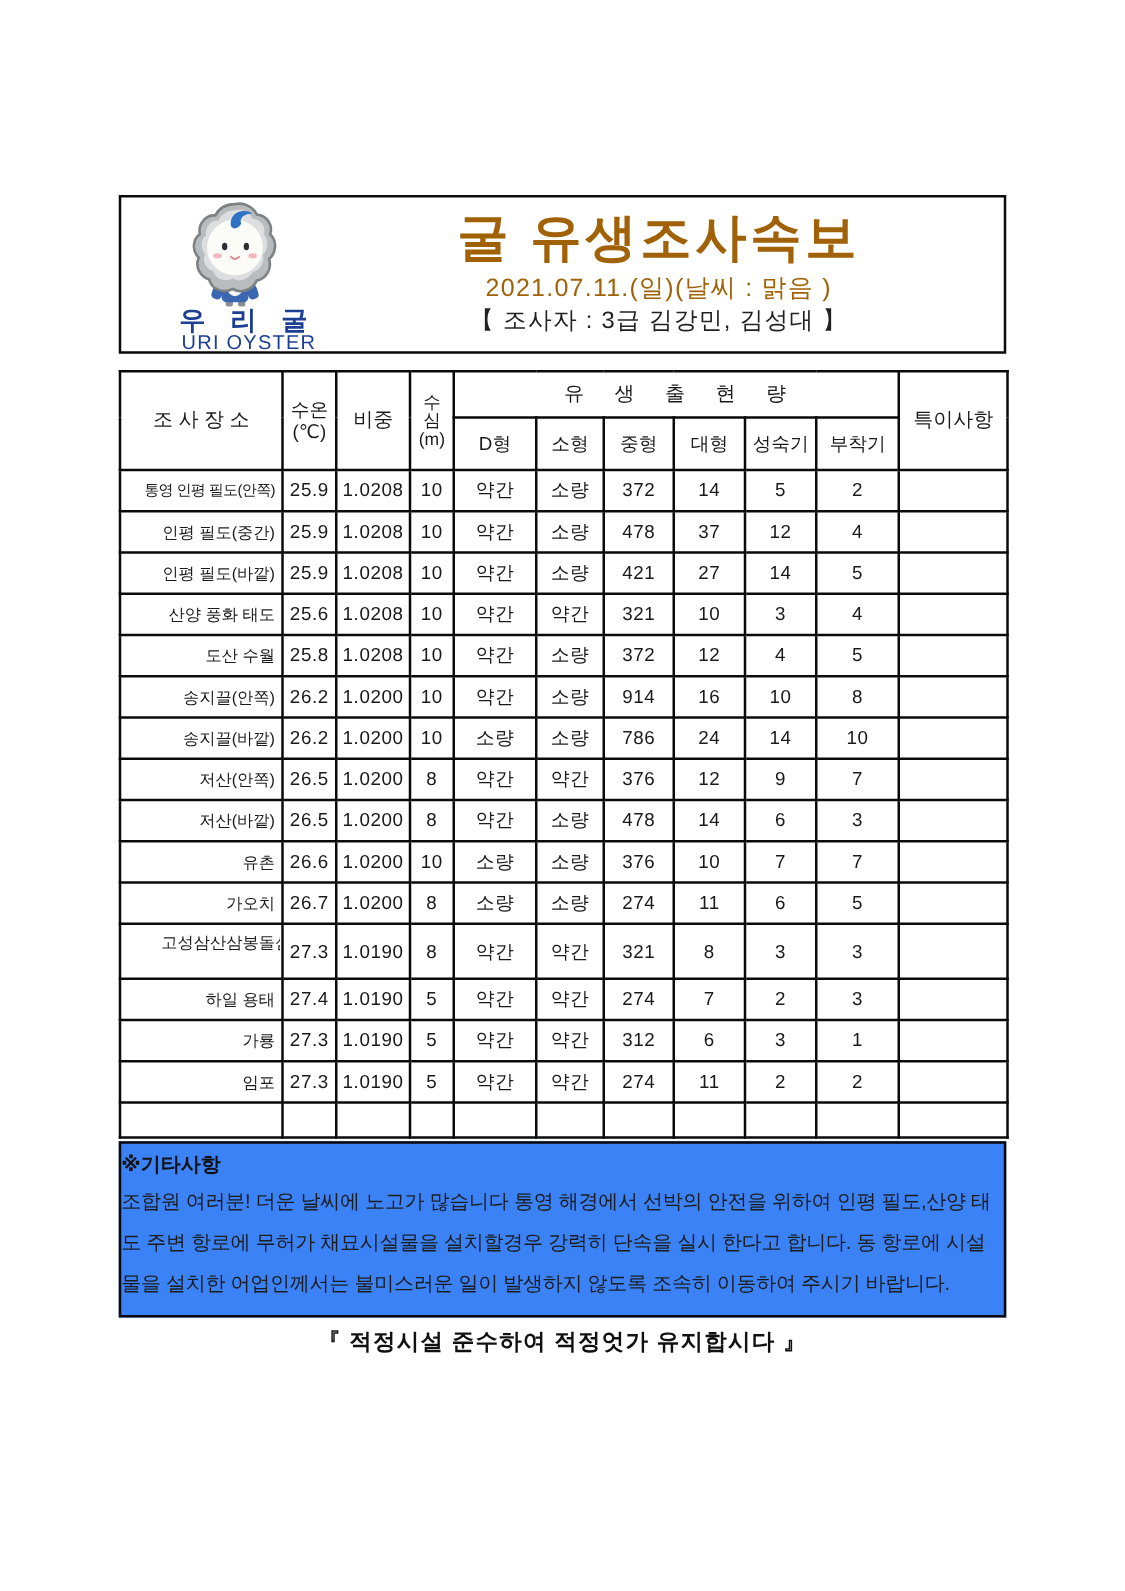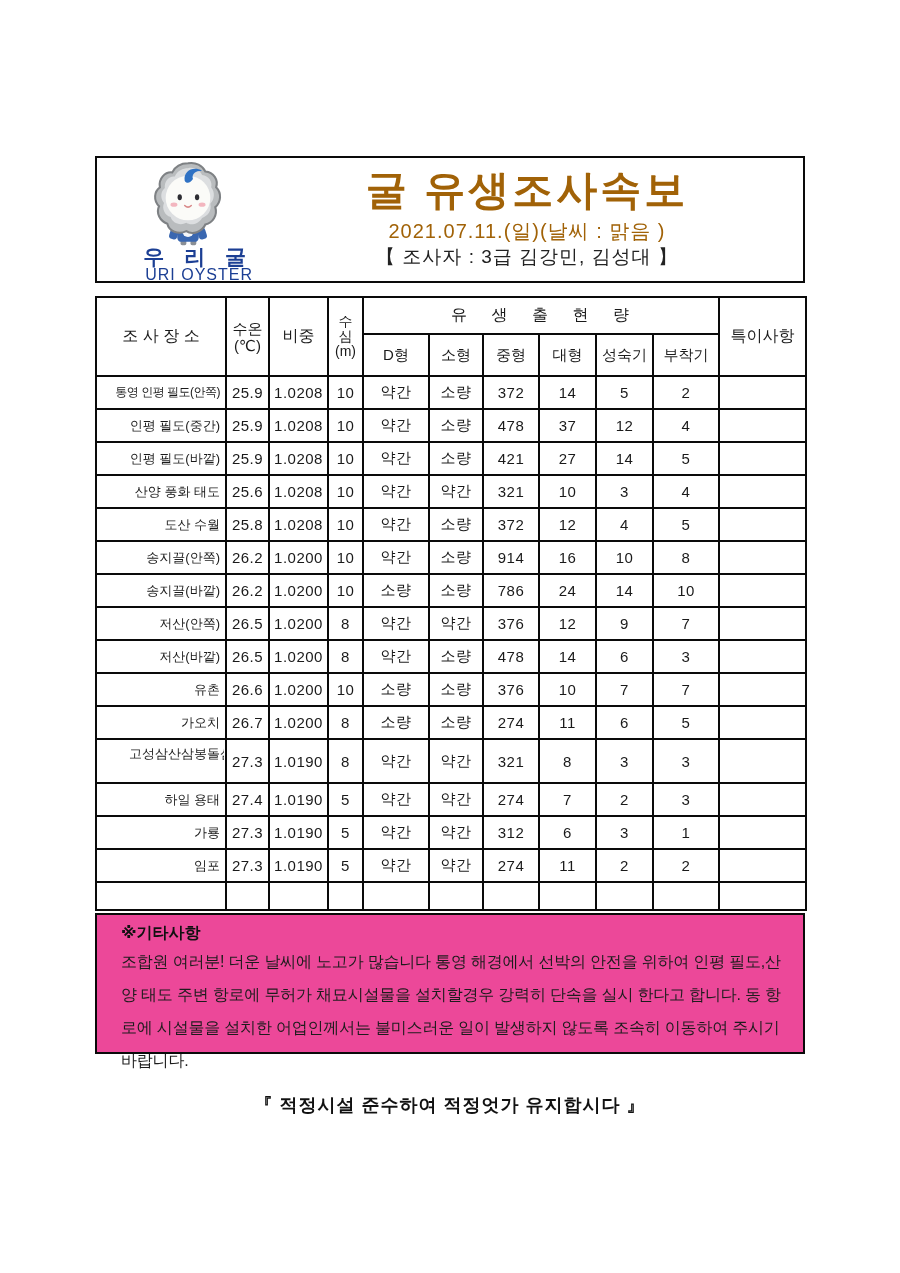--- a/index.html
+++ b/index.html
@@ -70,31 +70,31 @@
   .survey-table tbody tr:nth-child(1) td.loc { font-size: 12px; letter-spacing: -0.5px; }
   .survey-table tbody tr:nth-child(12) td { height: 44px; }
   .survey-table tbody tr:nth-child(12) td.loc { vertical-align: top; padding-top: 5px; padding-left: 32px; }
   .survey-table tbody tr.empty-row td { height: 28px; }
 
   
   .notes-box {
     position: absolute; left: 95px; top: 913px;
     width: 710px; height: 141px;
     border: 2px solid var(--line); border-top-width: 2px;
-    background: #ec4899;
-    padding: 6px 10px 0 24px;
+    background: #3b82f6;
+    padding: 6px 10px 0 0;
   }
   .notes-title { font-size: 16px; font-weight: bold; line-height: 24px; color: #111; }
   .notes-body { font-size: 16px; line-height: 33px; color: #1c1c1c; letter-spacing: -0.2px; }
 
   
   .slogan {
     position: absolute; left: 95px; top: 1061px; width: 710px;
     text-align: center; font-size: 18px; font-weight: bold;
-    letter-spacing: 1px; color: #111; margin-top: 32px;
+    letter-spacing: 1px; color: #111;
   }
 </style>
 </head>
 <body>
 
 <div class="page">
 
   <div class="header-box">
     <div class="logo">
       <svg width="92" height="86" viewBox="0 0 110 104">

